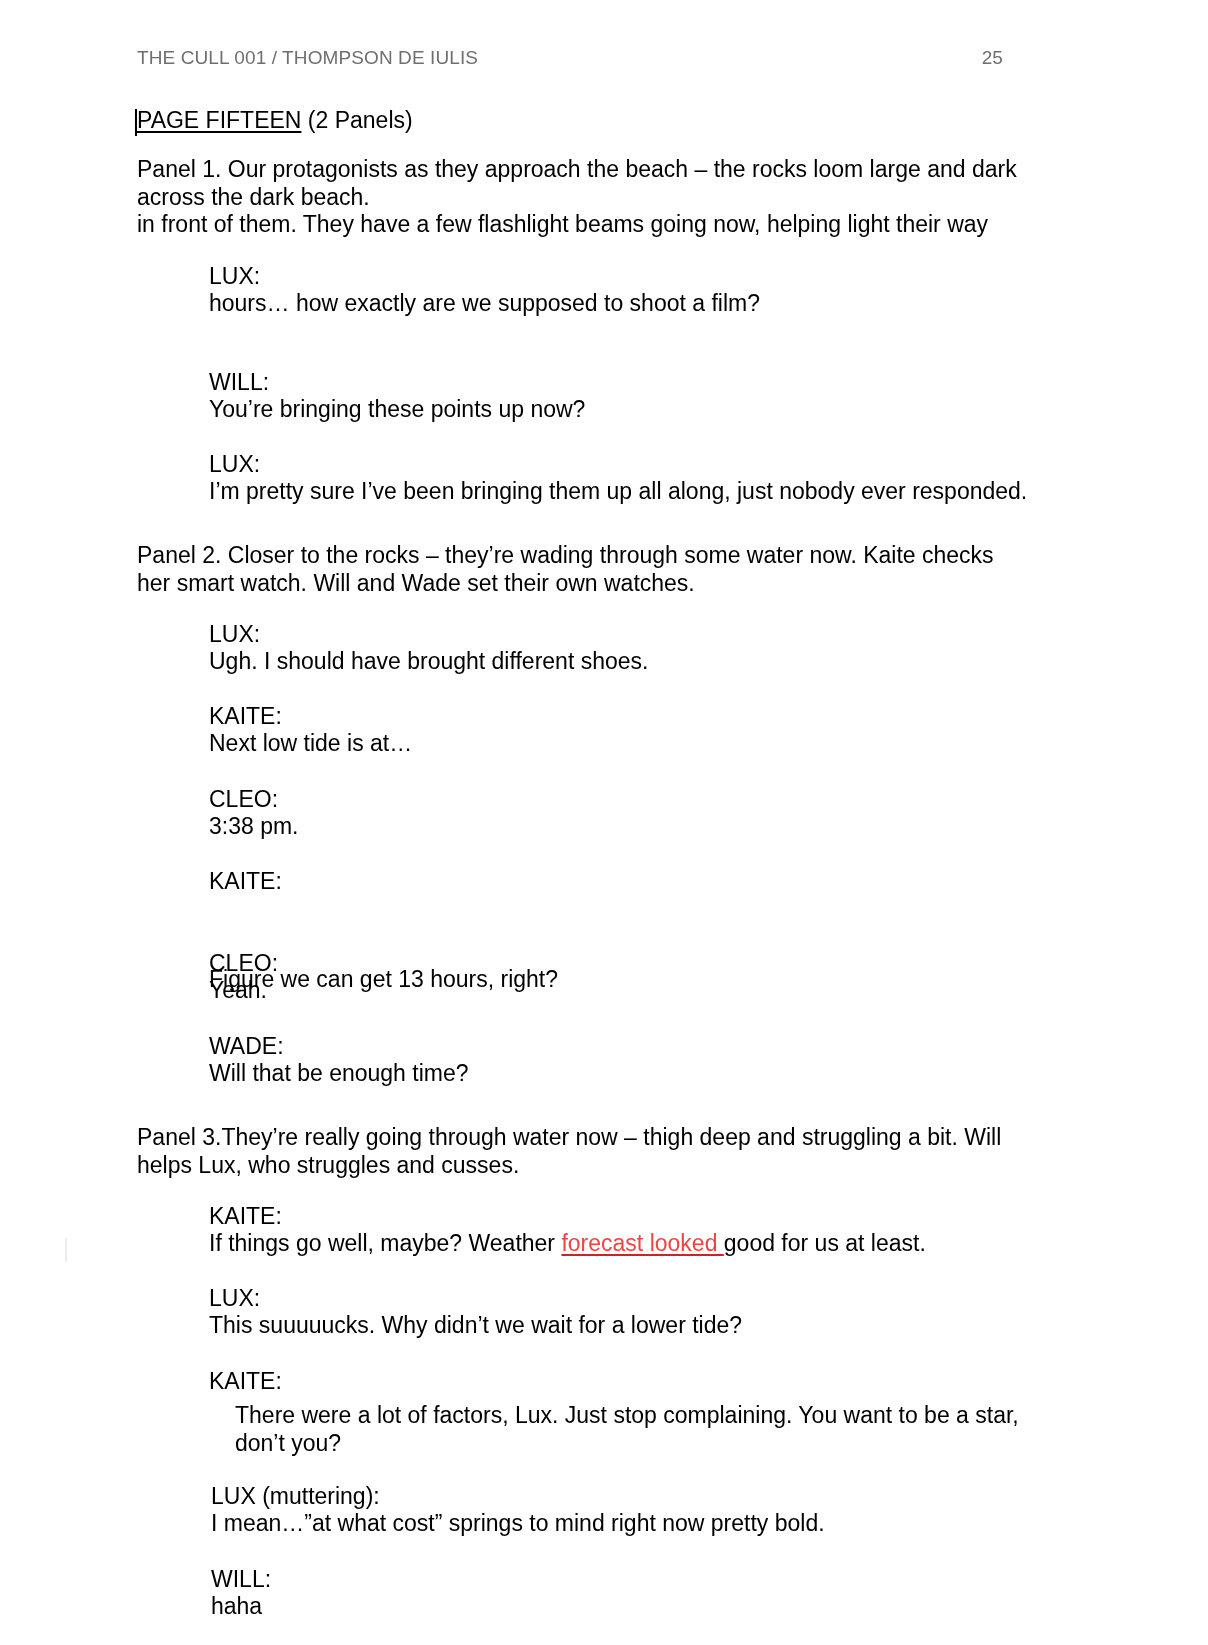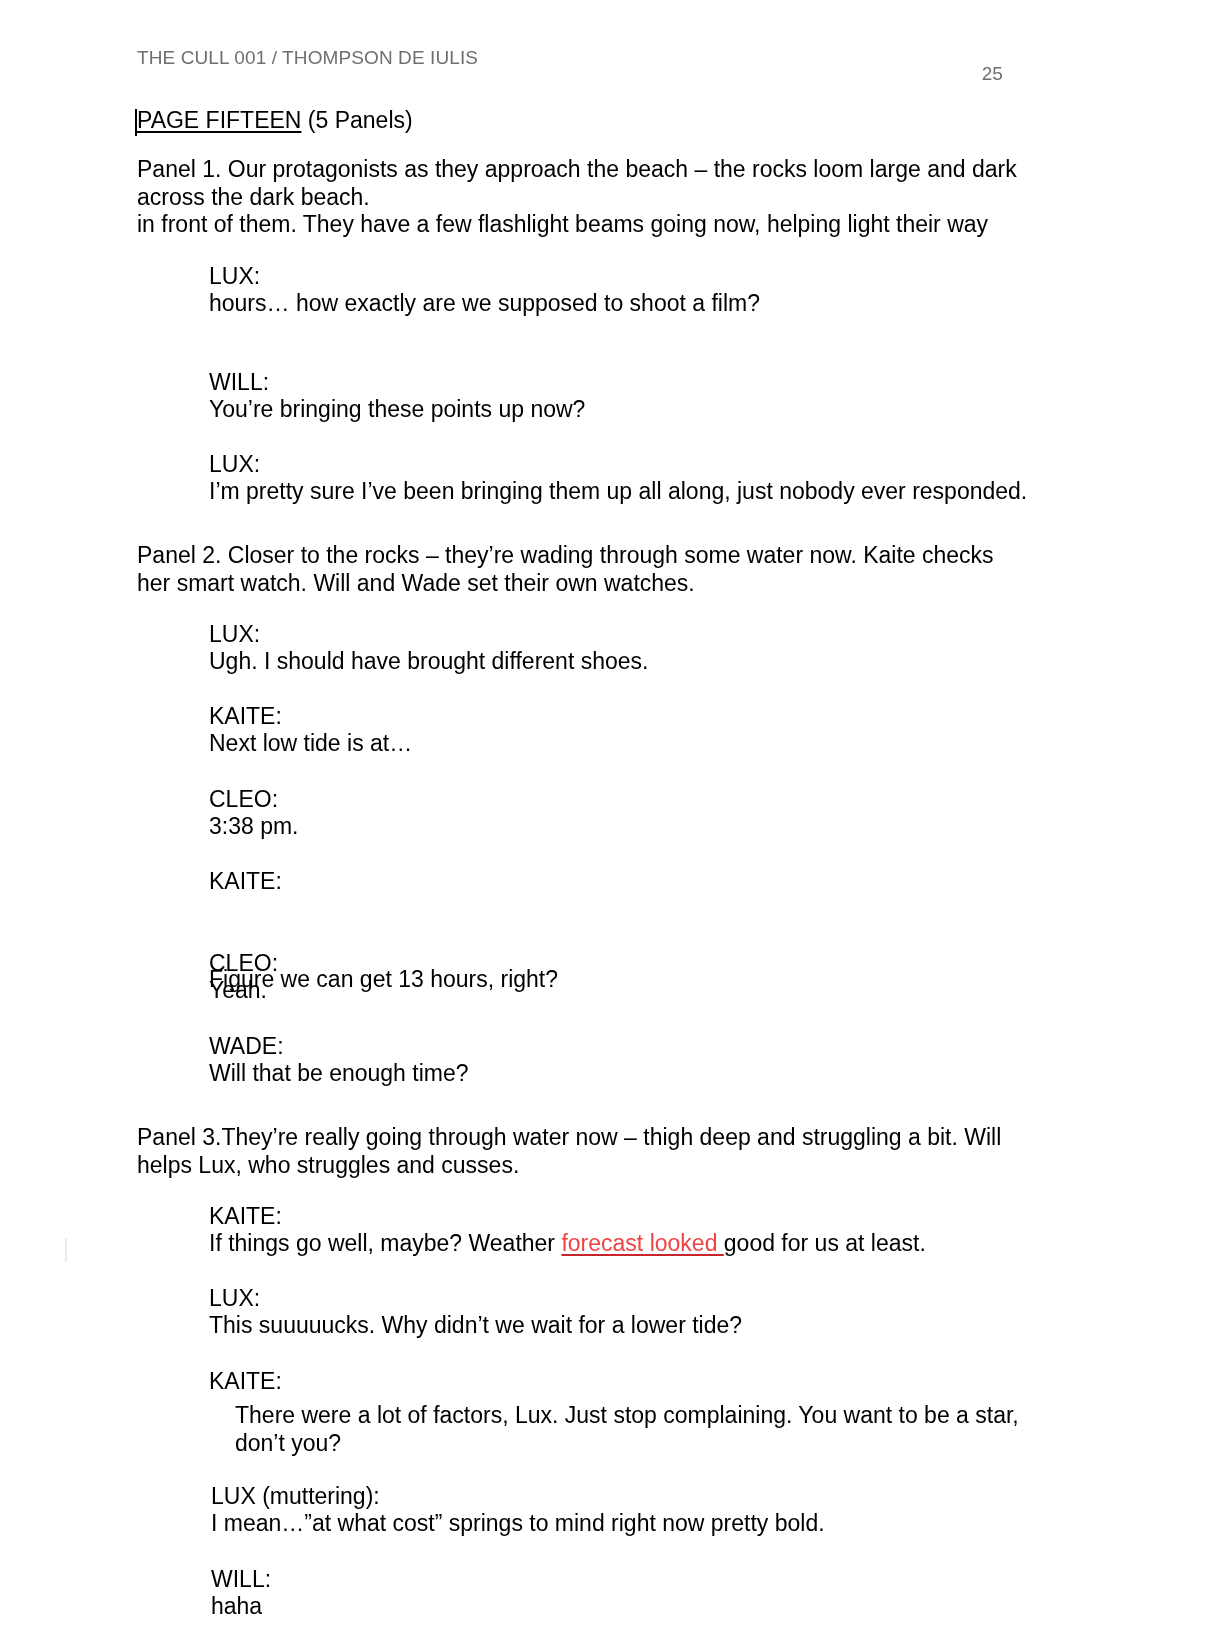--- a/index.html
+++ b/index.html
@@ -26,21 +26,21 @@
       position: absolute;
       left: 137px;
       top: 47px;
       width: 866px;
       height: 24px;
       font-size: 19px;
       color: #6f6f6f;
       letter-spacing: 0.1px;
     }
     .header .left { position: absolute; left: 0; top: 0; }
-    .header .right { position: absolute; right: 0; top: 16px; }
+    .header .right { position: absolute; right: 0; top: 0; }
 
     .title-line {
       position: absolute;
       left: 137px;
       top: 106px;
       font-size: 23px;
       line-height: 28px;
     }
     .title-line .title {
       text-decoration: underline;
@@ -92,21 +92,21 @@
 <body>
 
 <div class="page">
 
   <div class="header">
     <span class="left">THE CULL 001 / THOMPSON DE IULIS</span>
     <span class="right">25</span>
   </div>
 
   <div class="title-line">
-    <span class="title"><span class="cursor"></span><span>PAGE FIFTEEN</span></span><span> (5 Panels)</span>
+    <span class="title"><span class="cursor"></span><span>PAGE FIFTEEN</span></span><span> (2 Panels)</span>
   </div>
 
   <div class="para" style="top:156px;">
     <div>Panel 1. Our protagonists as they approach the beach – the rocks loom large and dark</div>
     <div>across the dark beach.</div>
     <div>in front of them. They have a few flashlight beams going now, helping light their way</div>
   </div>
 
   <div class="speaker" style="top:263px;">LUX:</div>
   <div class="line" style="top:290px;">

